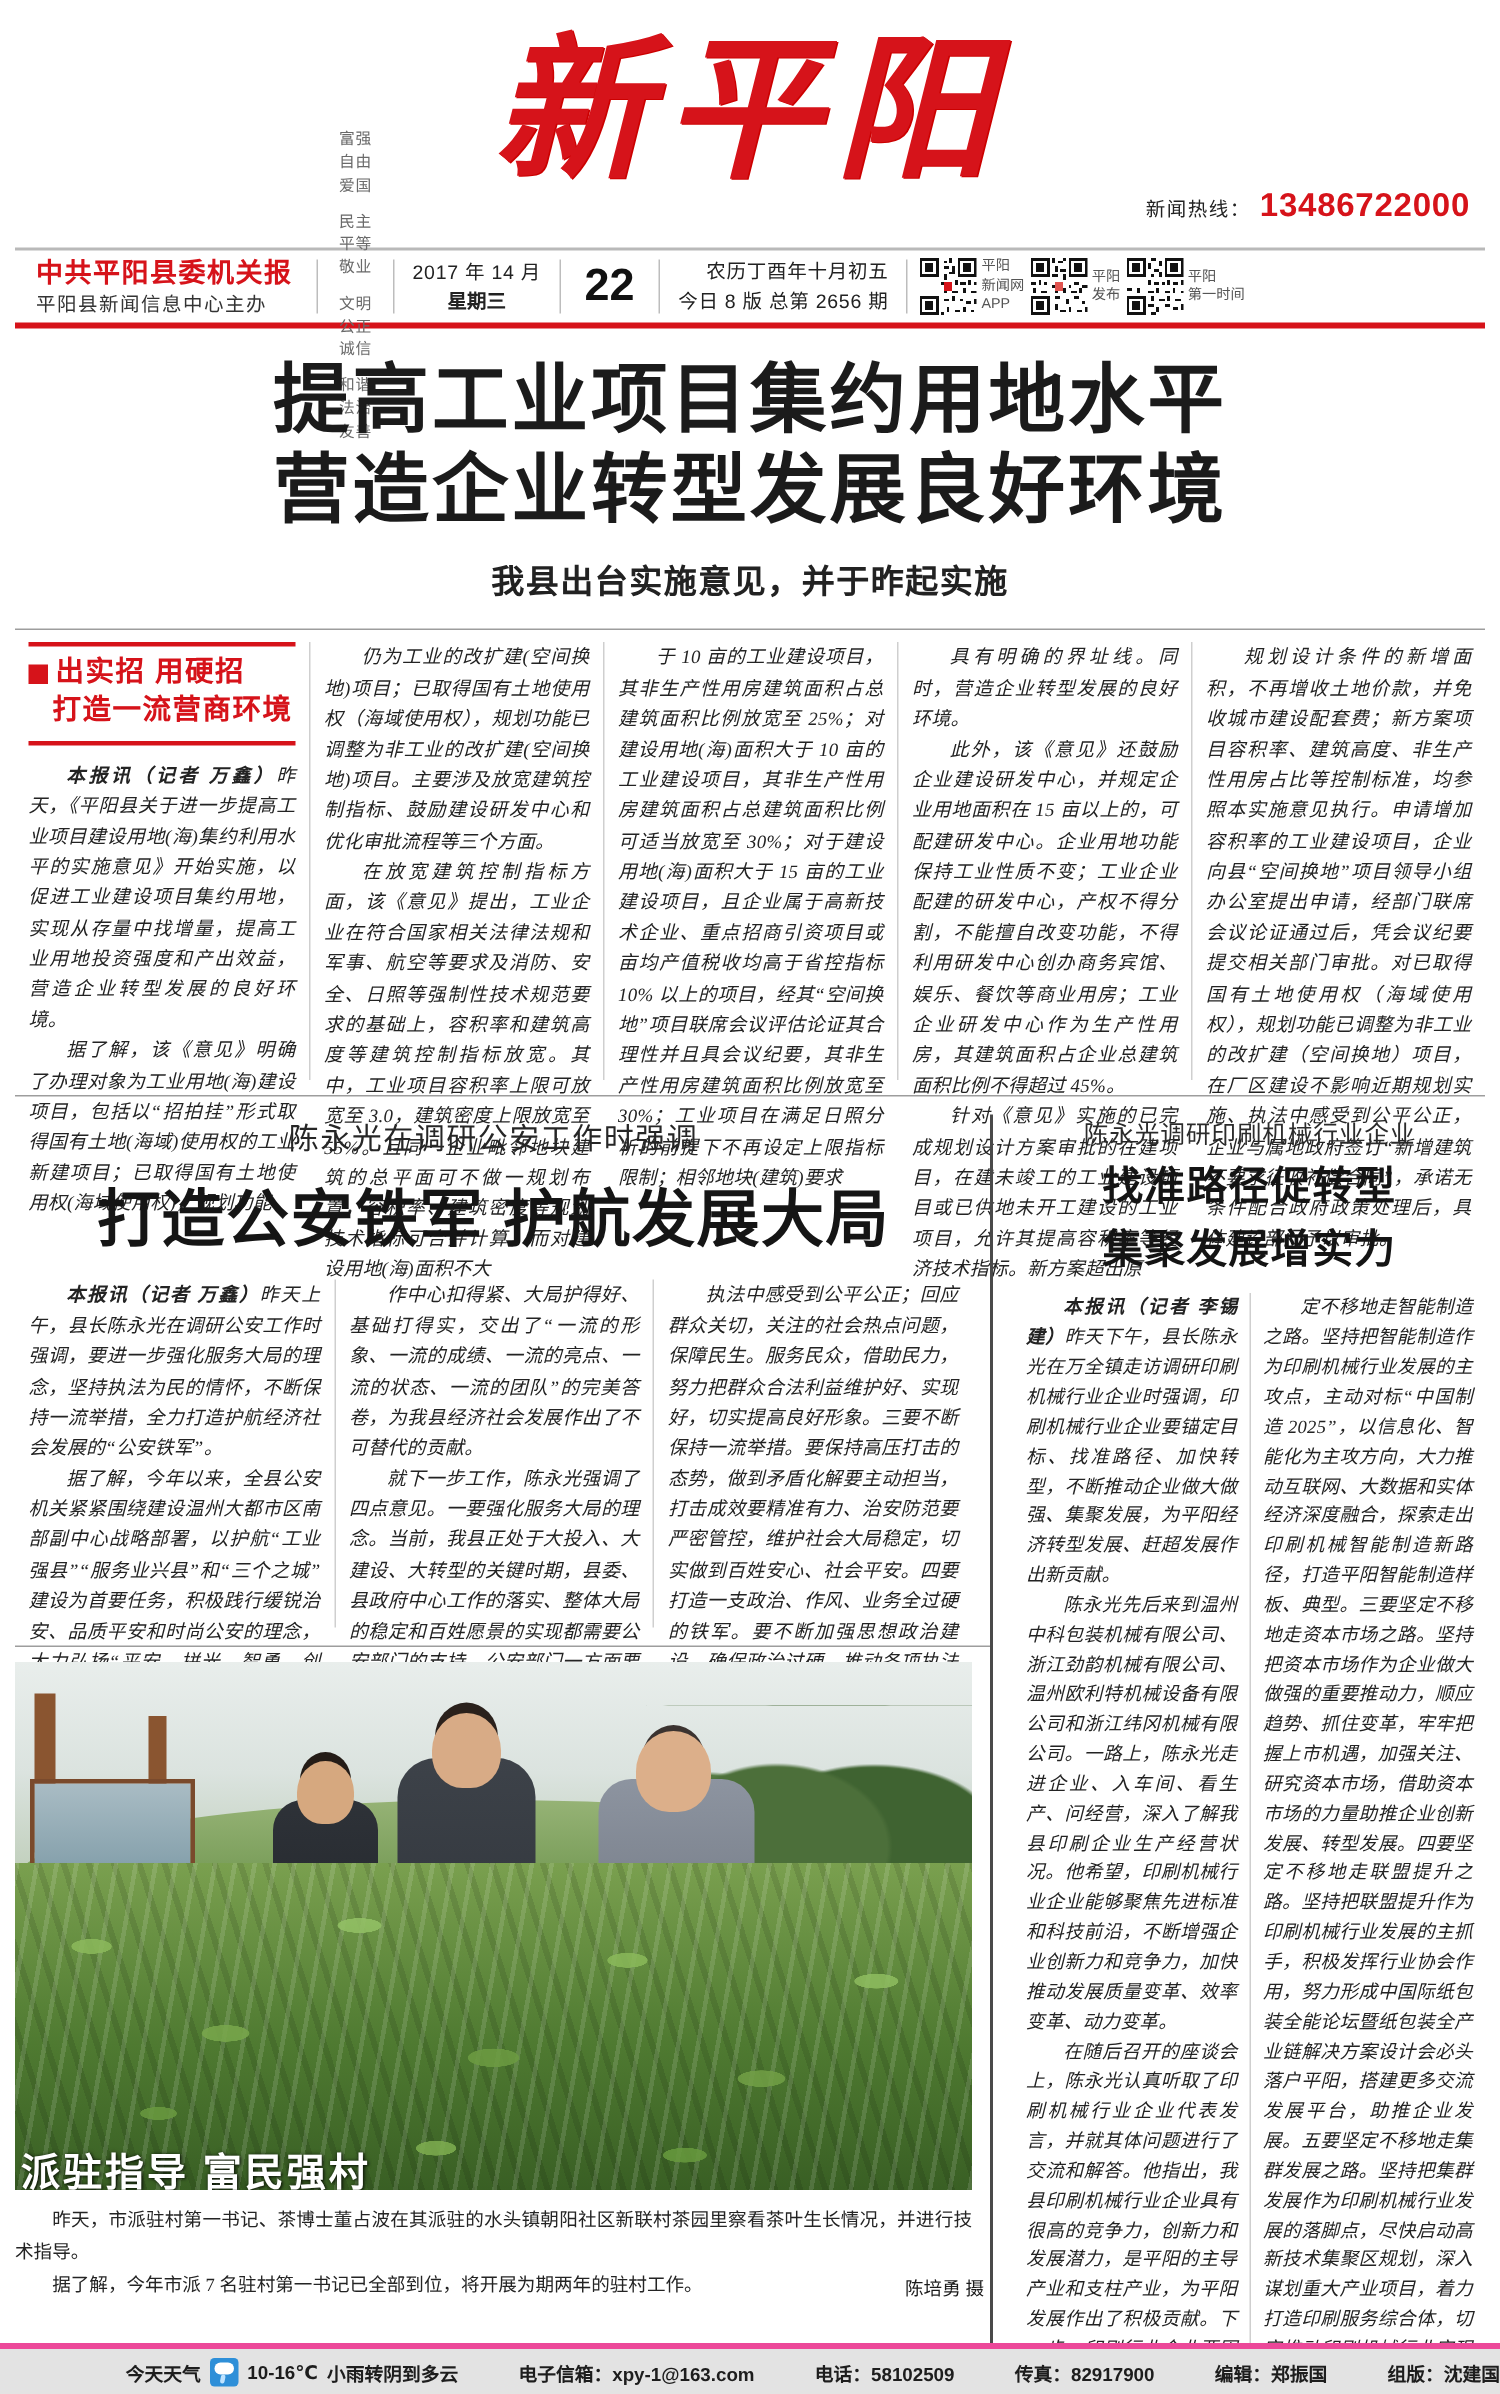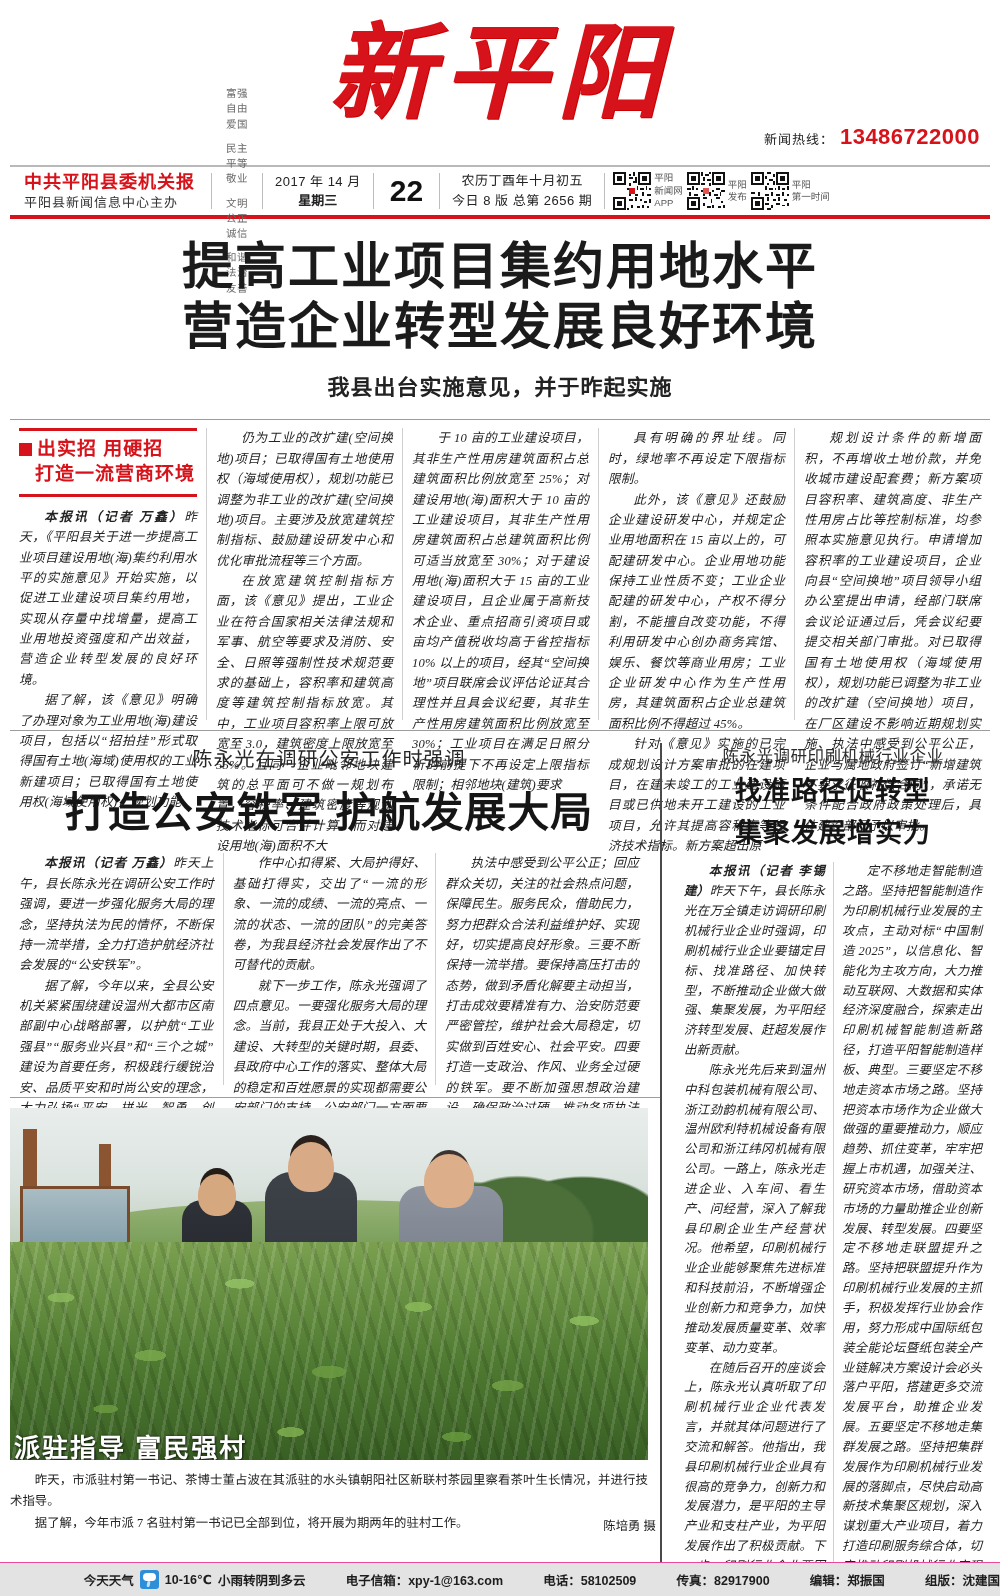--- a/index.html
+++ b/index.html
@@ -50,21 +50,21 @@
   .ib-org .o1 { font-size:18px; font-weight:bold; color:#d6131a; font-family:"Liberation Sans",sans-serif; letter-spacing:1px; line-height:1.35;}
   .ib-org .o2 { font-size:13px; color:#333; font-family:"Liberation Sans",sans-serif; letter-spacing:1px; line-height:1.35;}
   .ib-values { display:flex; gap:9px; padding:0 14px; }
   .ib-values .col { display:flex; flex-direction:column; font-size:10.5px; color:#6a6a6a;
                     font-family:"Liberation Sans",sans-serif; line-height:1.45; letter-spacing:0.5px; }
   .ib-date { text-align:center; font-family:"Liberation Sans",sans-serif; }
   .ib-date .d1 { font-size:13px; color:#222; line-height:1.5; letter-spacing:0.5px;}
   .ib-date .d2 { font-size:13px; color:#222; font-weight:bold; line-height:1.5;}
   .ib-bignum { font-size:30px; font-weight:bold; font-family:"Liberation Sans",sans-serif;
                color:#111; display:flex; align-items:center; padding:0 16px; }
-  .ib-lunar { text-align:center; font-family:"Liberation Sans",sans-serif; }
+  .ib-lunar { text-align:center; font-family:"Liberation Sans",sans-serif;align-items:flex-end; }
   .ib-lunar .l1 { font-size:13px; color:#222; line-height:1.55; letter-spacing:0.5px;}
   .ib-lunar .l2 { font-size:13px; color:#222; line-height:1.55; letter-spacing:0.5px;}
   .ib-qrs { display:flex; align-items:center; gap:4px; padding-left:8px; }
   .qr-item { display:flex; align-items:center; gap:3px; }
   .qr-box { width:38px; height:38px; }
   .qr-cap { font-size:9.5px; color:#555; font-family:"Liberation Sans",sans-serif;
             line-height:1.3; white-space:nowrap; }
 
   
   .lead-head { text-align:center; padding:18px 0 4px; }
@@ -213,21 +213,21 @@
     width:638px; margin-top:10px;
     font-family:"Liberation Serif","DejaVu Serif",serif;
     font-size:12.4px; line-height:1.7; color:#242424; text-align:justify;
   }
   .photo-cap p { margin:0; text-indent:2em; }
   .photo-credit { text-align:right; font-size:12.4px; margin-top:-18px; padding-right:4px;}
 
   
   .footer {
     position:absolute; left:0; bottom:0; width:1000px; height:34px;
-    background:#e3e3e3; border-top:1px solid #ec4899;
+    background:#e3e3e3; border-top:4px solid #ec4899;
     display:flex; align-items:center; gap:0;
     font-family:"Liberation Sans","DejaVu Sans",sans-serif;
     font-size:12.5px; color:#1d1d1d; font-weight:bold;
   }
   .f-item { display:flex; align-items:center; gap:6px; white-space:nowrap; }
   .f-gap { width:46px; }
   .wx-icon { width:19px; height:19px; background:#2e8fd8; border-radius:3px; position:relative; }
   .wx-icon::before { content:""; position:absolute; left:3px; top:3px; width:13px; height:8px;
      background:#fff; border-radius:5px; }
   .wx-icon::after { content:""; position:absolute; left:7px; top:11px; width:3px; height:6px;
@@ -483,21 +483,21 @@
     </div>
 
     <div class="a1-col c-w3">
       <div class="body-txt">
           <p>于 10 亩的工业建设项目，其非生产性用房建筑面积占总建筑面积比例放宽至 25%；对建设用地(海)面积大于 10 亩的工业建设项目，其非生产性用房建筑面积占总建筑面积比例可适当放宽至 30%；对于建设用地(海)面积大于 15 亩的工业建设项目，且企业属于高新技术企业、重点招商引资项目或亩均产值税收均高于省控指标 10% 以上的项目，经其“空间换地”项目联席会议评估论证其合理性并且具会议纪要，其非生产性用房建筑面积比例放宽至 30%；工业项目在满足日照分析的前提下不再设定上限指标限制；相邻地块(建筑)要求</p>
         </div>
     </div>
 
     <div class="a1-col c-w4">
       <div class="body-txt">
-          <p>具有明确的界址线。同时，绿地率不再设定下限指标限制。</p>
+          <p>具有明确的界址线。同时，营造企业转型发展的良好环境。</p>
           <p>此外，该《意见》还鼓励企业建设研发中心，并规定企业用地面积在 15 亩以上的，可配建研发中心。企业用地功能保持工业性质不变；工业企业配建的研发中心，产权不得分割，不能擅自改变功能，不得利用研发中心创办商务宾馆、娱乐、餐饮等商业用房；工业企业研发中心作为生产性用房，其建筑面积占企业总建筑面积比例不得超过 45%。</p>
           <p>针对《意见》实施的已完成规划设计方案审批的在建项目，在建未竣工的工业建设项目或已供地未开工建设的工业项目，允许其提高容积率等经济技术指标。新方案超出原</p>
         </div>
     </div>
 
     <div class="a1-col c-w5">
       <div class="body-txt">
           <p>规划设计条件的新增面积，不再增收土地价款，并免收城市建设配套费；新方案项目容积率、建筑高度、非生产性用房占比等控制标准，均参照本实施意见执行。申请增加容积率的工业建设项目，企业向县“空间换地”项目领导小组办公室提出申请，经部门联席会议论证通过后，凭会议纪要提交相关部门审批。对已取得国有土地使用权（海域使用权），规划功能已调整为非工业的改扩建（空间换地）项目，在厂区建设不影响近期规划实施、执法中感受到公平公正，企业与属地政府签订“新增建筑不要求征收补偿合同”，承诺无条件配合政府政策处理后，具体建设部门予以审批。</p>
         </div>
     </div>

